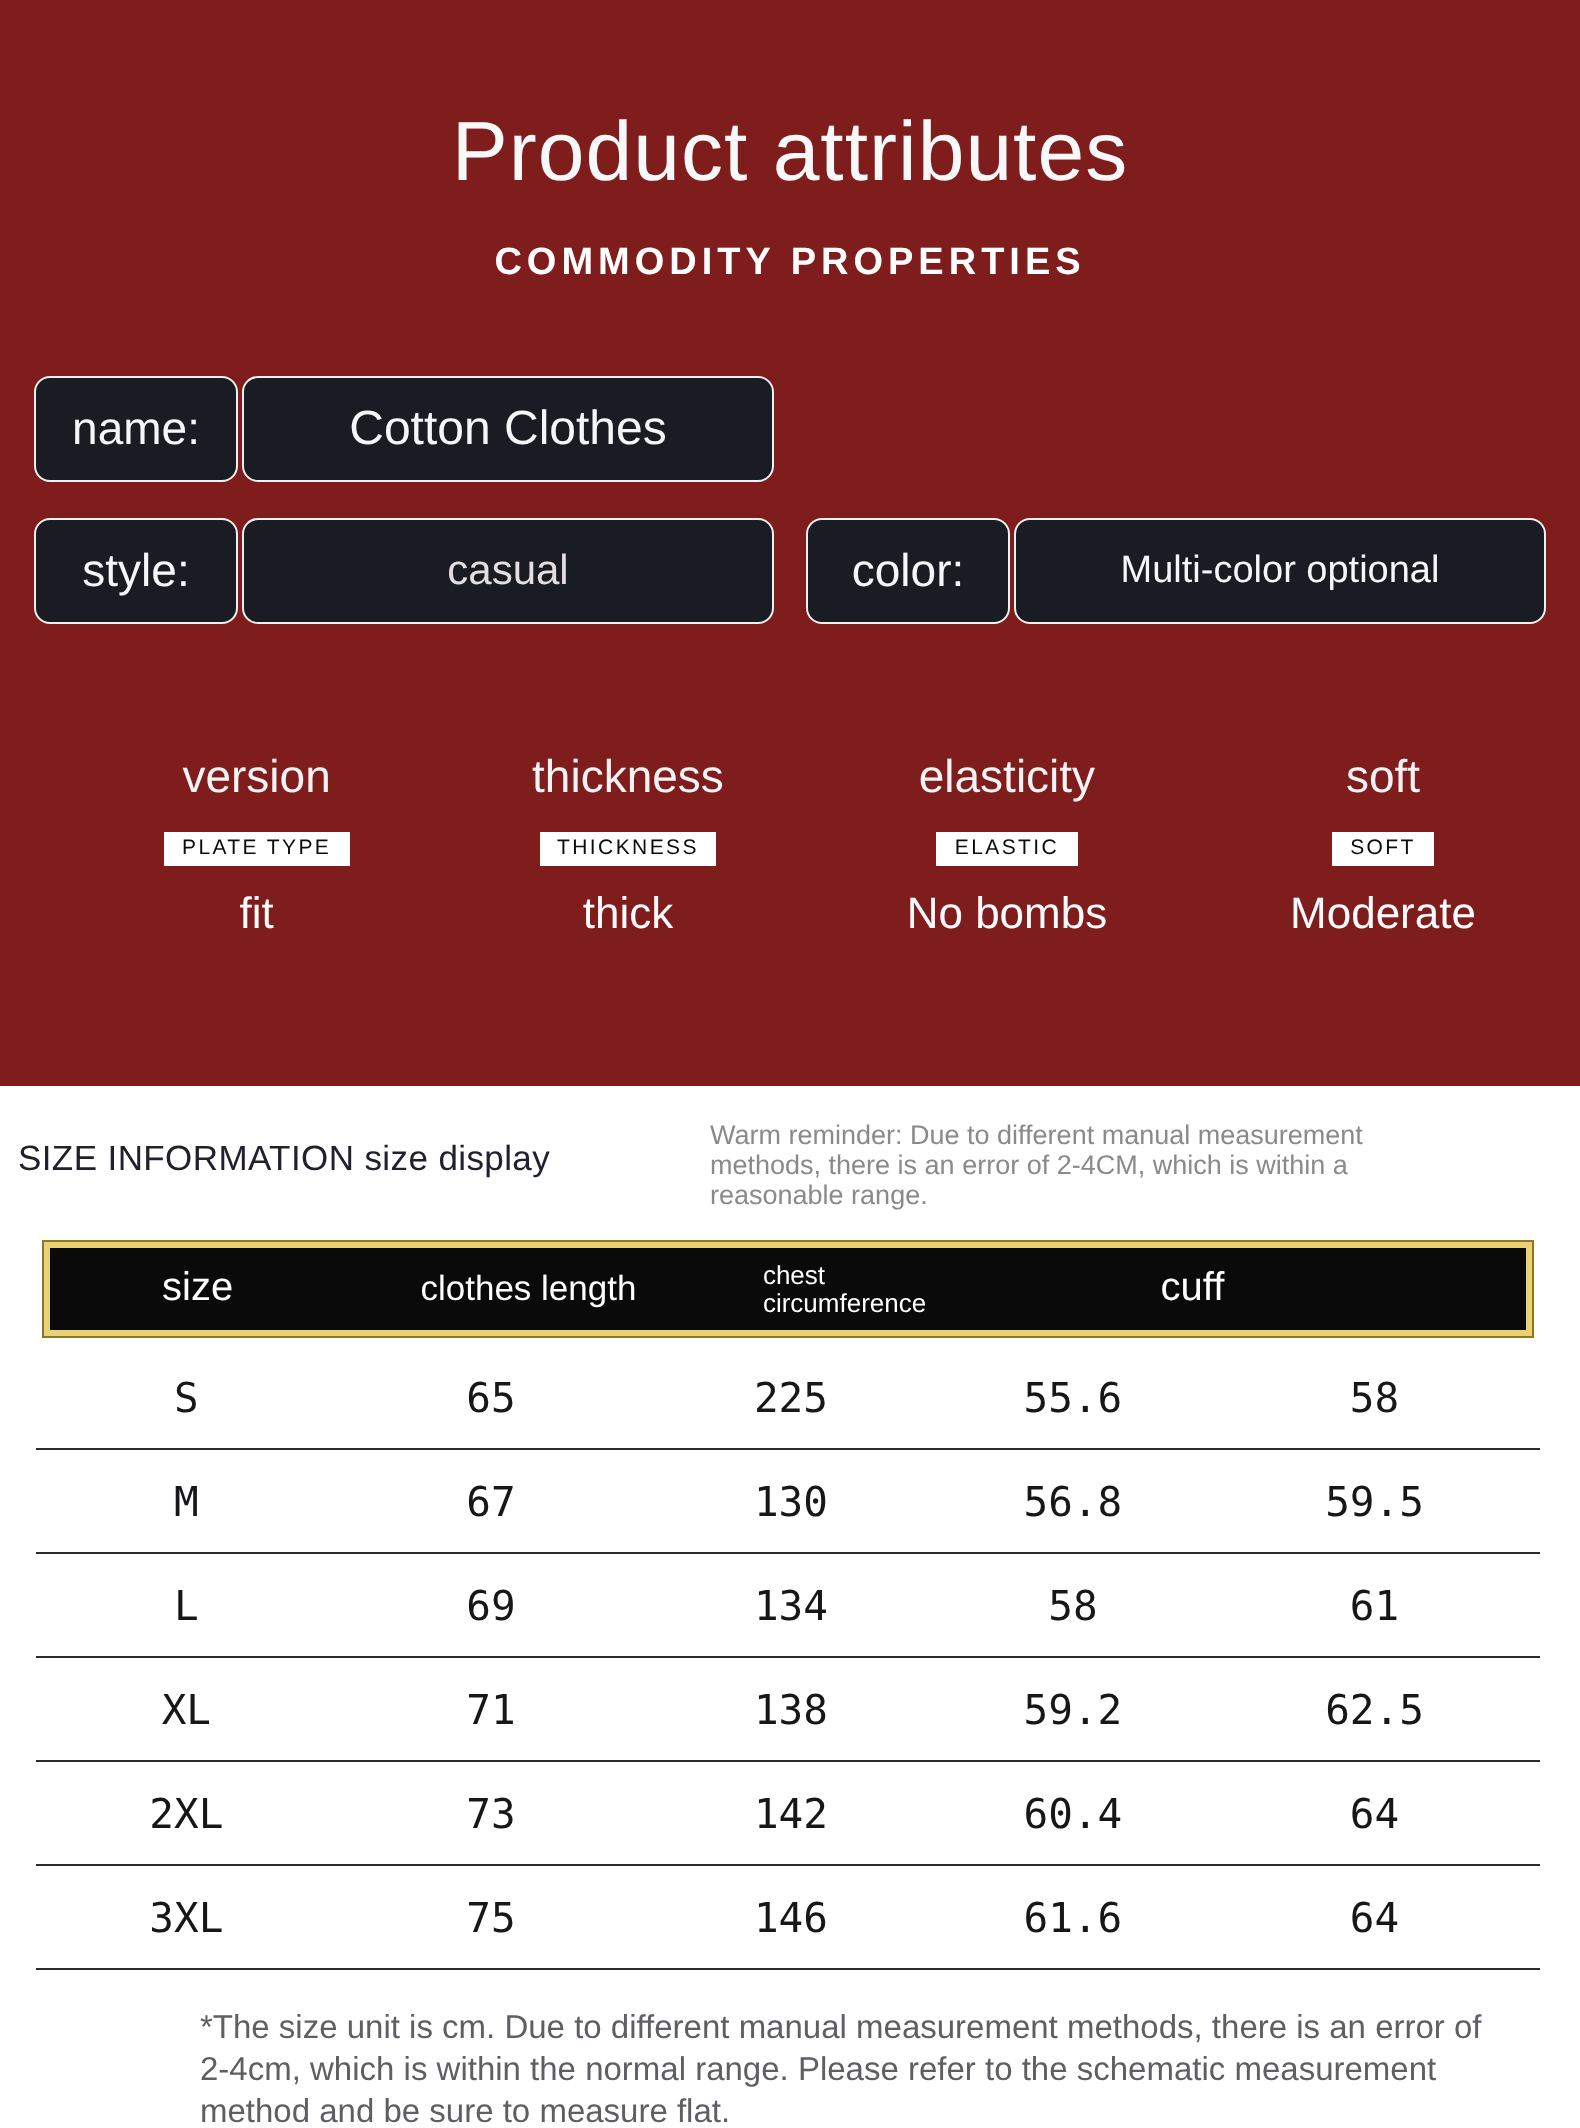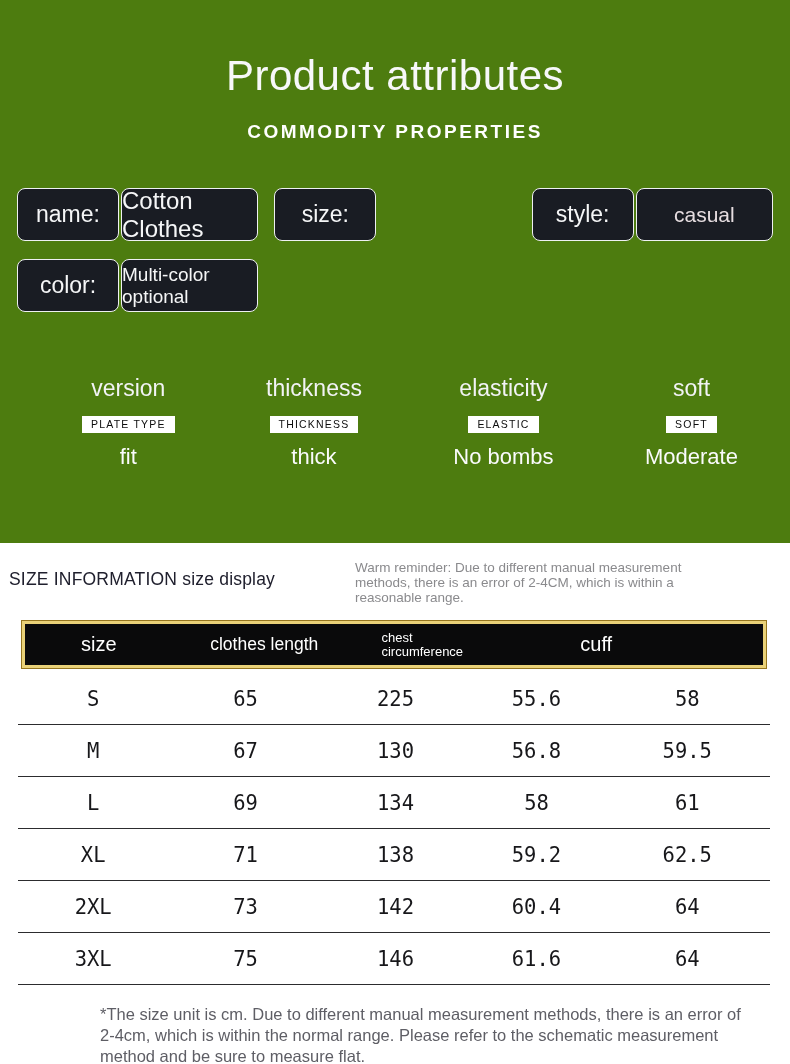--- a/index.html
+++ b/index.html
@@ -5,35 +5,35 @@
   html,body { margin:0; padding:0; }
   body {
     width:790px; height:1064px; overflow:hidden;
     background:#ffffff;
     font-family:"Liberation Sans", sans-serif;
     -webkit-font-smoothing:antialiased;
   }
 
   
   .dark-section {
-    background:#4d7c0f; height:543px; box-sizing:border-box; overflow:hidden;
+    background:#7f1d1d; height:543px; box-sizing:border-box; overflow:hidden;
   }
   .hero-title {
     margin:0; padding-top:52px; text-align:center;
     color:#f7f8f9; font-size:42px; font-weight:500; letter-spacing:0.5px;
   }
   .hero-subtitle {
     margin-top:21px; text-align:center;
     color:#ffffff; font-size:19px; font-weight:700; letter-spacing:2.5px;
   }
 
   
   .props-grid {
     margin:45px 17px 0 17px;
-    display:grid; grid-template-columns:1fr 1fr 1fr;
+    display:grid; grid-template-columns:1fr 1fr;
     column-gap:16px; row-gap:18px;
   }
   .prop { display:flex; gap:2px; }
   .prop-box {
     box-sizing:border-box; height:53px;
     border:1.5px solid #eef0f2; border-radius:8px;
     background:#191c23;
     display:flex; align-items:center; justify-content:center;
     color:#f5f6f7;
   }
@@ -111,21 +111,20 @@
 <div class="dark-section">
   <h1 class="hero-title">Product attributes</h1>
   <div class="hero-subtitle">COMMODITY PROPERTIES</div>
 
   <div class="props-grid">
     <div class="prop">
       <div class="prop-box prop-label">name:</div>
       <div class="prop-box prop-value v-name">Cotton Clothes</div>
     </div>
     <div class="prop">
-      <div class="prop-box prop-label">size:</div>
     </div>
     <div class="prop">
       <div class="prop-box prop-label">style:</div>
       <div class="prop-box prop-value v-style">casual</div>
     </div>
     <div class="prop">
       <div class="prop-box prop-label">color:</div>
       <div class="prop-box prop-value v-color">Multi-color optional</div>
     </div>
   </div>

